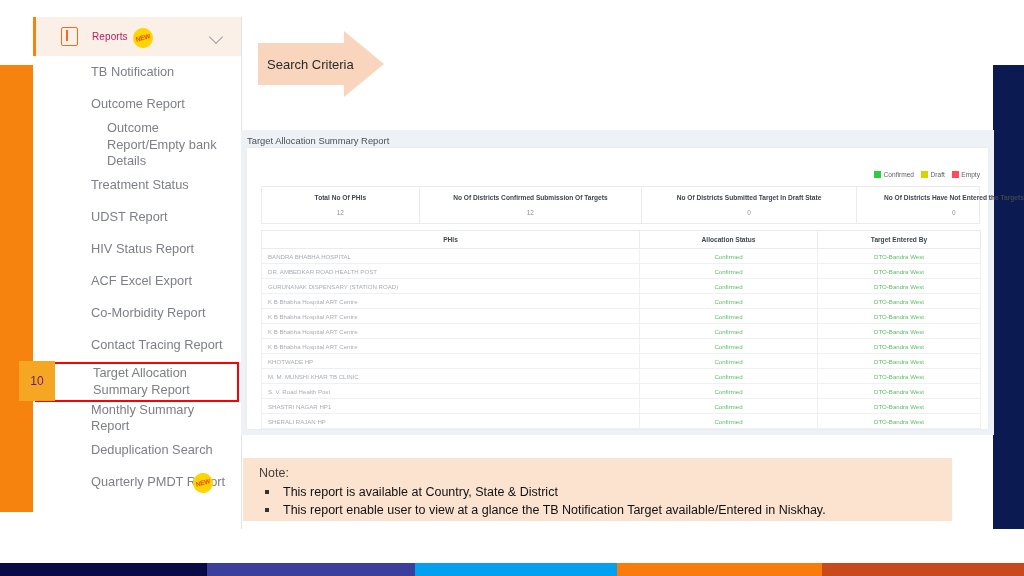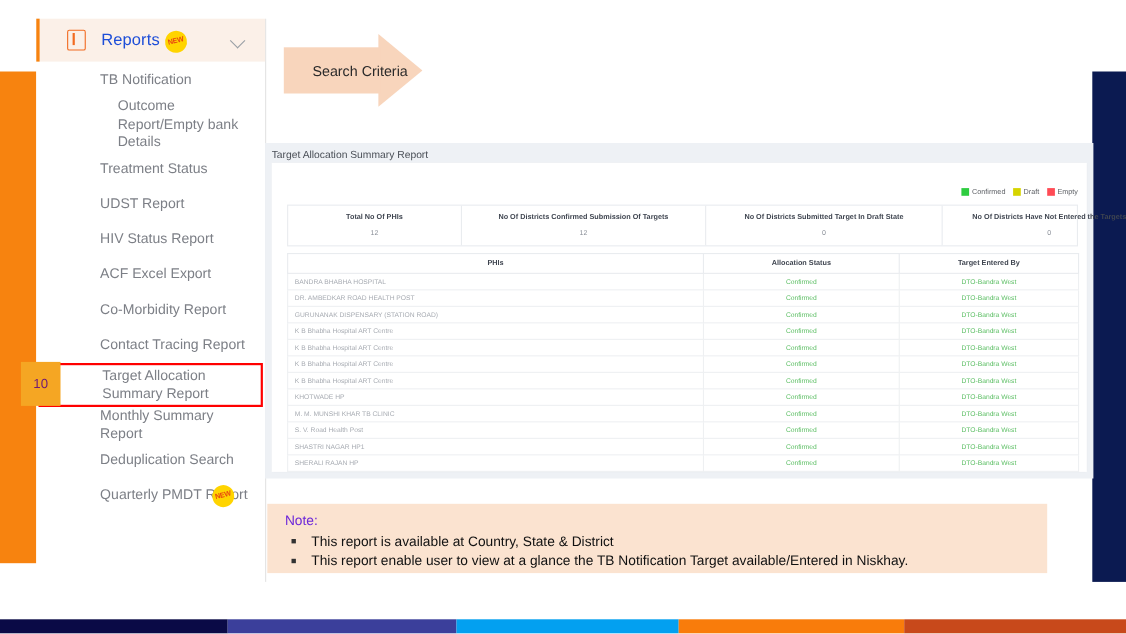--- a/index.html
+++ b/index.html
@@ -59,22 +59,22 @@
     flex: 0 0 auto;
   }
   .report-icon::before {
     content: "";
     position: absolute; left: 3.5px; top: 2px;
     width: 2px; height: 11px;
     background: #F26B21;
   }
   .sidebar-header-label {
     margin-left: 14px;
-    color: #1d4ed8;
-    font-size: 15px;
+    color: #be185d;
+    font-size: 10px;
     letter-spacing: 0.1px;
   }
   .new-badge {
     display: inline-block;
     width: 20px; height: 20px;
     margin-left: 5px;
     background: #FFD400;
     border-radius: 50%;
     color: #E8490F;
     font-size: 6.5px;
@@ -139,21 +139,21 @@
   
   .arrow-banner {
     position: absolute; left: 258px; top: 31px;
     width: 126px; height: 66px;
   }
   .arrow-body {
     position: absolute; left: 0; top: 12px;
     width: 88px; height: 42px;
     background: #F8D5BC;
     display: flex; align-items: center;
-    padding-left: 26px;
+    padding-left: 9px;
     box-sizing: border-box;
   }
   .arrow-head {
     position: absolute; left: 86px; top: 0;
     width: 0; height: 0;
     border-top: 33px solid transparent;
     border-bottom: 33px solid transparent;
     border-left: 40px solid #F8D5BC;
   }
   .arrow-label {
@@ -243,21 +243,21 @@
 
   
   .note-box {
     position: absolute; left: 243px; top: 458px;
     width: 709px; height: 63px;
     background: #FBE3D0;
     box-sizing: border-box;
     padding: 8px 0 0 16px;
   }
   .note-title {
-    font-size: 12.5px; color: #6d28d9;
+    font-size: 12.5px; color: #404040;
     margin-bottom: 3px;
   }
   .note-list { margin: 0; padding: 0; list-style: none; }
   .note-list li {
     position: relative;
     font-size: 12.5px;
     color: #111;
     line-height: 18px;
     padding-left: 24px;
   }
@@ -279,20 +279,23 @@
   <div class="sidebar">
     <div class="sidebar-header">
       <span class="report-icon"></span>
       <span class="sidebar-header-label">Reports</span>
       <span class="new-badge">NEW</span>
       <span class="chevron-down"></span>
     </div>
     <ul class="menu-list" id="menu-list">
         <li class="menu-item">
           <span>TB Notification</span>
+        </li>
+        <li class="menu-item">
+          <span>Outcome Report</span>
         </li>
         <li class="menu-item two-line">
           <span>Outcome Report/Empty bank Details</span>
         </li>
         <li class="menu-item">
           <span>Treatment Status</span>
         </li>
         <li class="menu-item">
           <span>UDST Report</span>
         </li>

